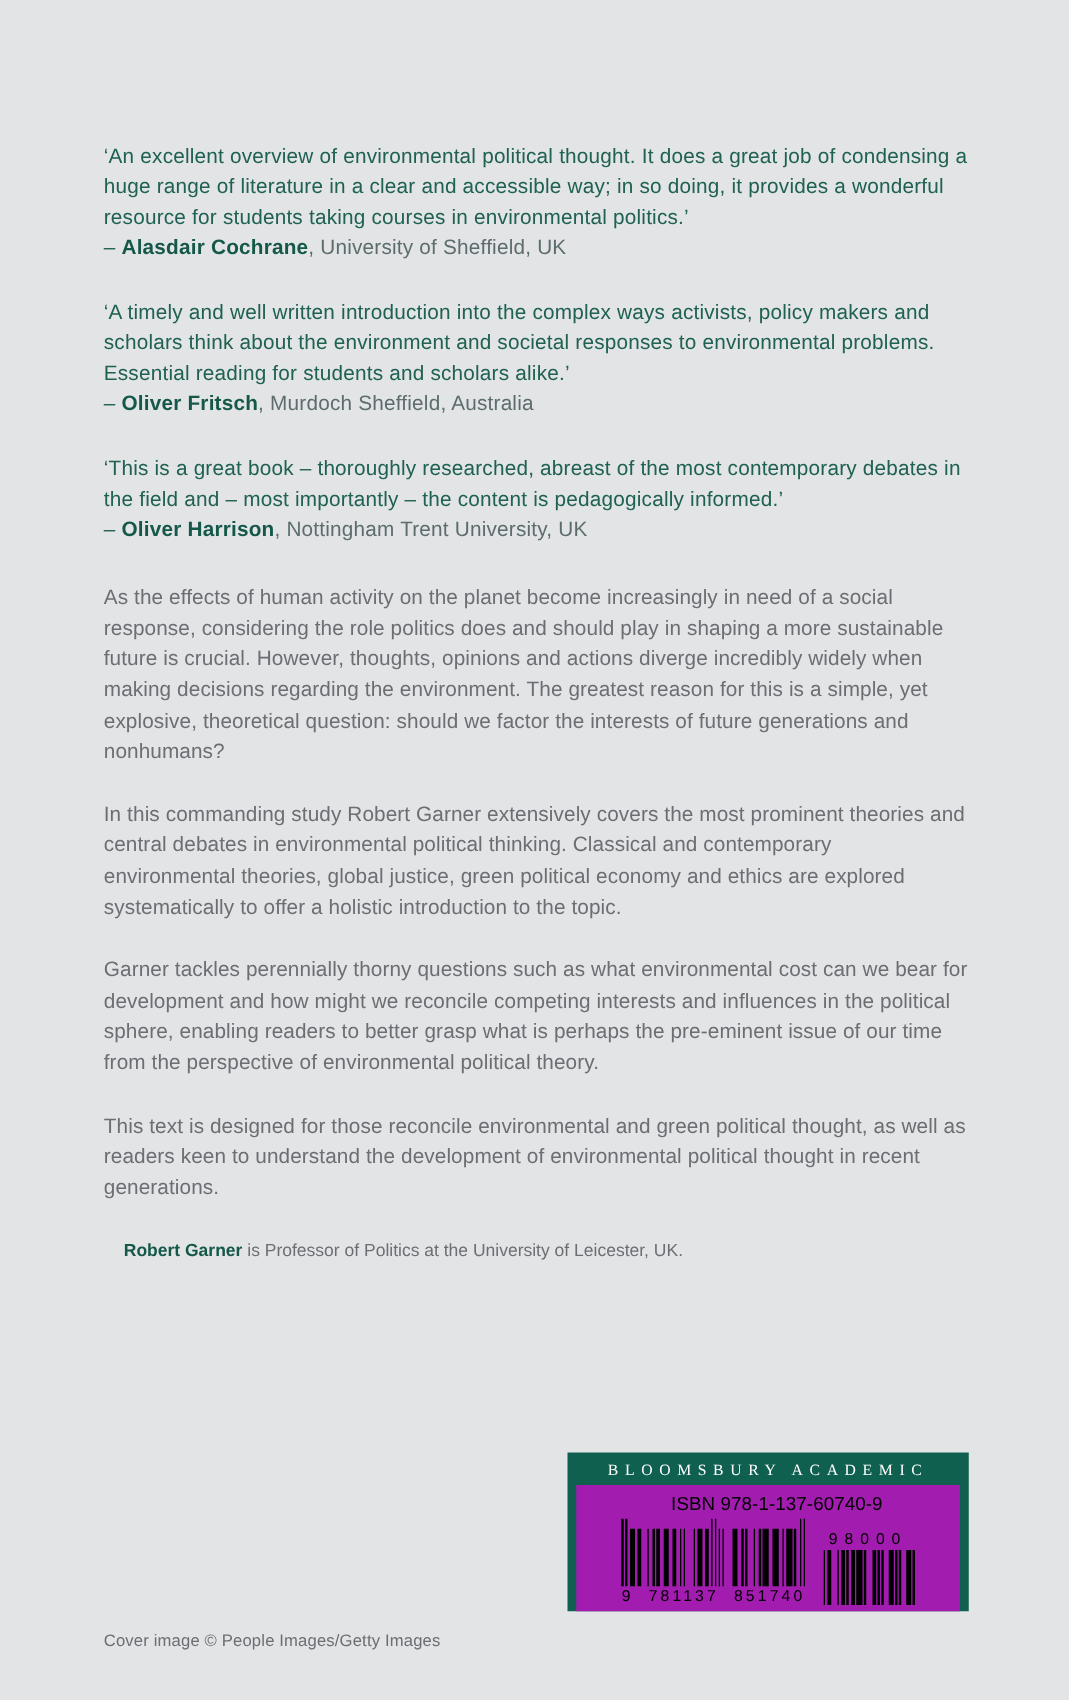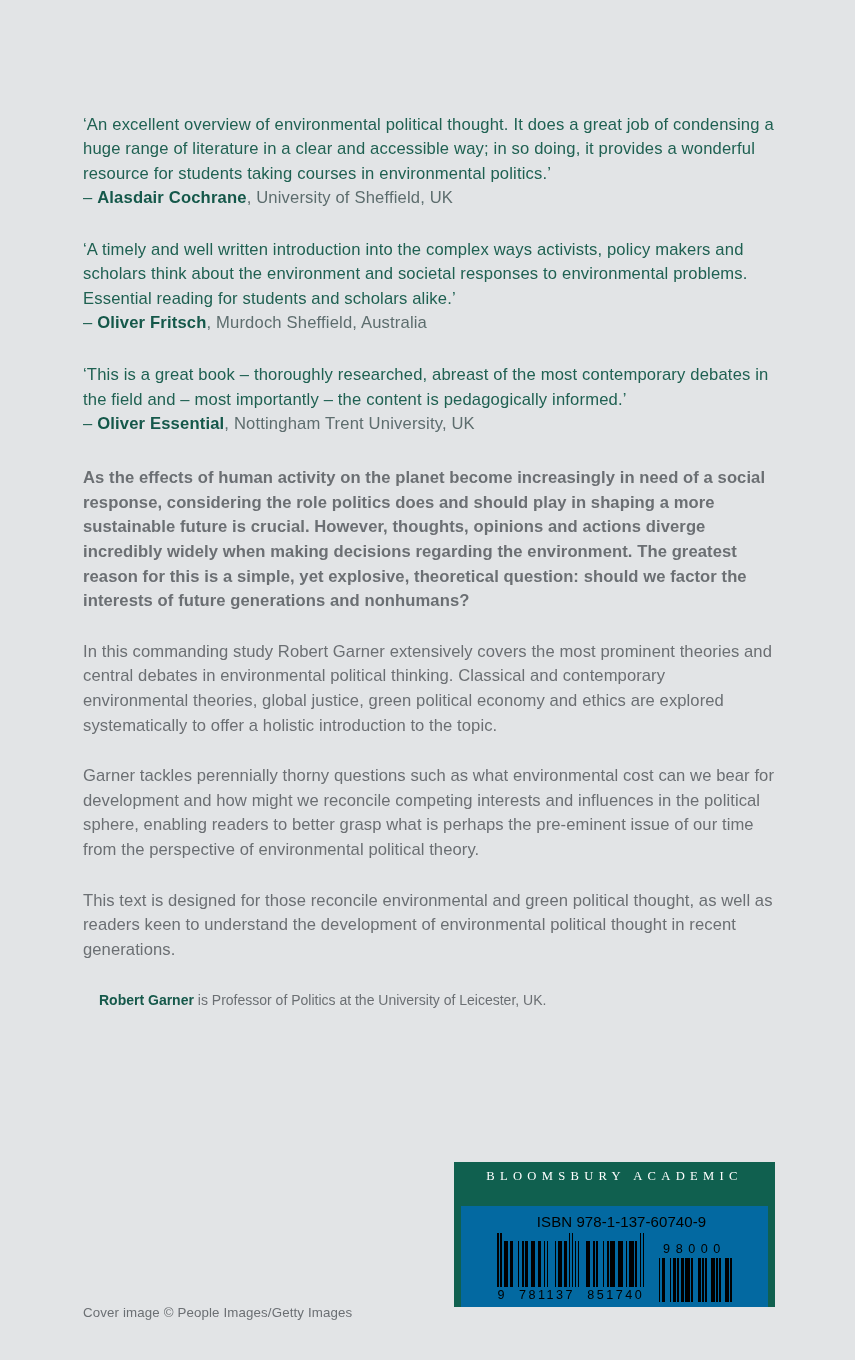--- a/index.html
+++ b/index.html
@@ -57,21 +57,20 @@
   
   .blurb {
     margin: 0 0 26px 0;
     color: #6b6f73;
     font-size: 16.6px;
     line-height: 24.6px;
     letter-spacing: 0.005em;
   }
   .blurb.first {
     margin-top: 30px;
-    font-weight: bold;
   }
 
   .author-note {
     margin: 16px;
     color: #6b6f73;
     font-size: 14px;
     line-height: 24.6px;
   }
   .author-note .author-name {
     font-weight: bold;
@@ -97,25 +96,25 @@
     background: #10604f;
     padding: 0;
     box-sizing: border-box;
   }
   .pub-name {
     color: #ffffff;
     font-family: "Liberation Serif", serif;
     font-size: 12.6px;
     letter-spacing: 0.42em;
     text-align: center;
-    padding: 7px 0 22px 0;
+    padding: 7px 0 4px 0;
     white-space: nowrap;
   }
   .barcode-box {
-    background: #0369a1;
+    background: #a21caf;
     margin: 0 7px;
     padding: 7px 0 5px 0;
     box-sizing: border-box;
   }
   .isbn-line {
     text-align: center;
     font-size: 15px;
     color: #000;
     letter-spacing: 0.005em;
     padding-left: 14px;
@@ -191,21 +190,21 @@
       <span class="attrib"><span class="dash">– </span><span class="person">Alasdair Cochrane</span><span class="affil">, University of Sheffield, UK</span></span>
     </p>
 
     <p class="endorsement">
       <span class="quote-text">‘A timely and well written introduction into the complex ways activists, policy makers and scholars think about the environment and societal responses to environmental problems. Essential reading for students and scholars alike.’</span>
       <span class="attrib"><span class="dash">– </span><span class="person">Oliver Fritsch</span><span class="affil">, Murdoch Sheffield, Australia</span></span>
     </p>
 
     <p class="endorsement">
       <span class="quote-text">‘This is a great book – thoroughly researched, abreast of the most contemporary debates in the field and – most importantly – the content is pedagogically informed.’</span>
-      <span class="attrib"><span class="dash">– </span><span class="person">Oliver Essential</span><span class="affil">, Nottingham Trent University, UK</span></span>
+      <span class="attrib"><span class="dash">– </span><span class="person">Oliver Harrison</span><span class="affil">, Nottingham Trent University, UK</span></span>
     </p>
 
     <p class="blurb first">As the effects of human activity on the planet become increasingly in need of a social response, considering the role politics does and should play in shaping a more sustainable future is crucial. However, thoughts, opinions and actions diverge incredibly widely when making decisions regarding the environment. The greatest reason for this is a simple, yet explosive, theoretical question: should we factor the interests of future generations and nonhumans?</p>
     <p class="blurb">In this commanding study Robert Garner extensively covers the most prominent theories and central debates in environmental political thinking. Classical and contemporary environmental theories, global justice, green political economy and ethics are explored systematically to offer a holistic introduction to the topic.</p>
     <p class="blurb">Garner tackles perennially thorny questions such as what environmental cost can we bear for development and how might we reconcile competing interests and influences in the political sphere, enabling readers to better grasp what is perhaps the pre-eminent issue of our time from the perspective of environmental political theory.</p>
     <p class="blurb">This text is designed for those reconcile environmental and green political thought, as well as readers keen to understand the development of environmental political thought in recent generations.</p>
 
     <p class="author-note"><span class="author-name">Robert Garner</span><span> is Professor of Politics at the University of Leicester, UK.</span></p>
 
   </div>

